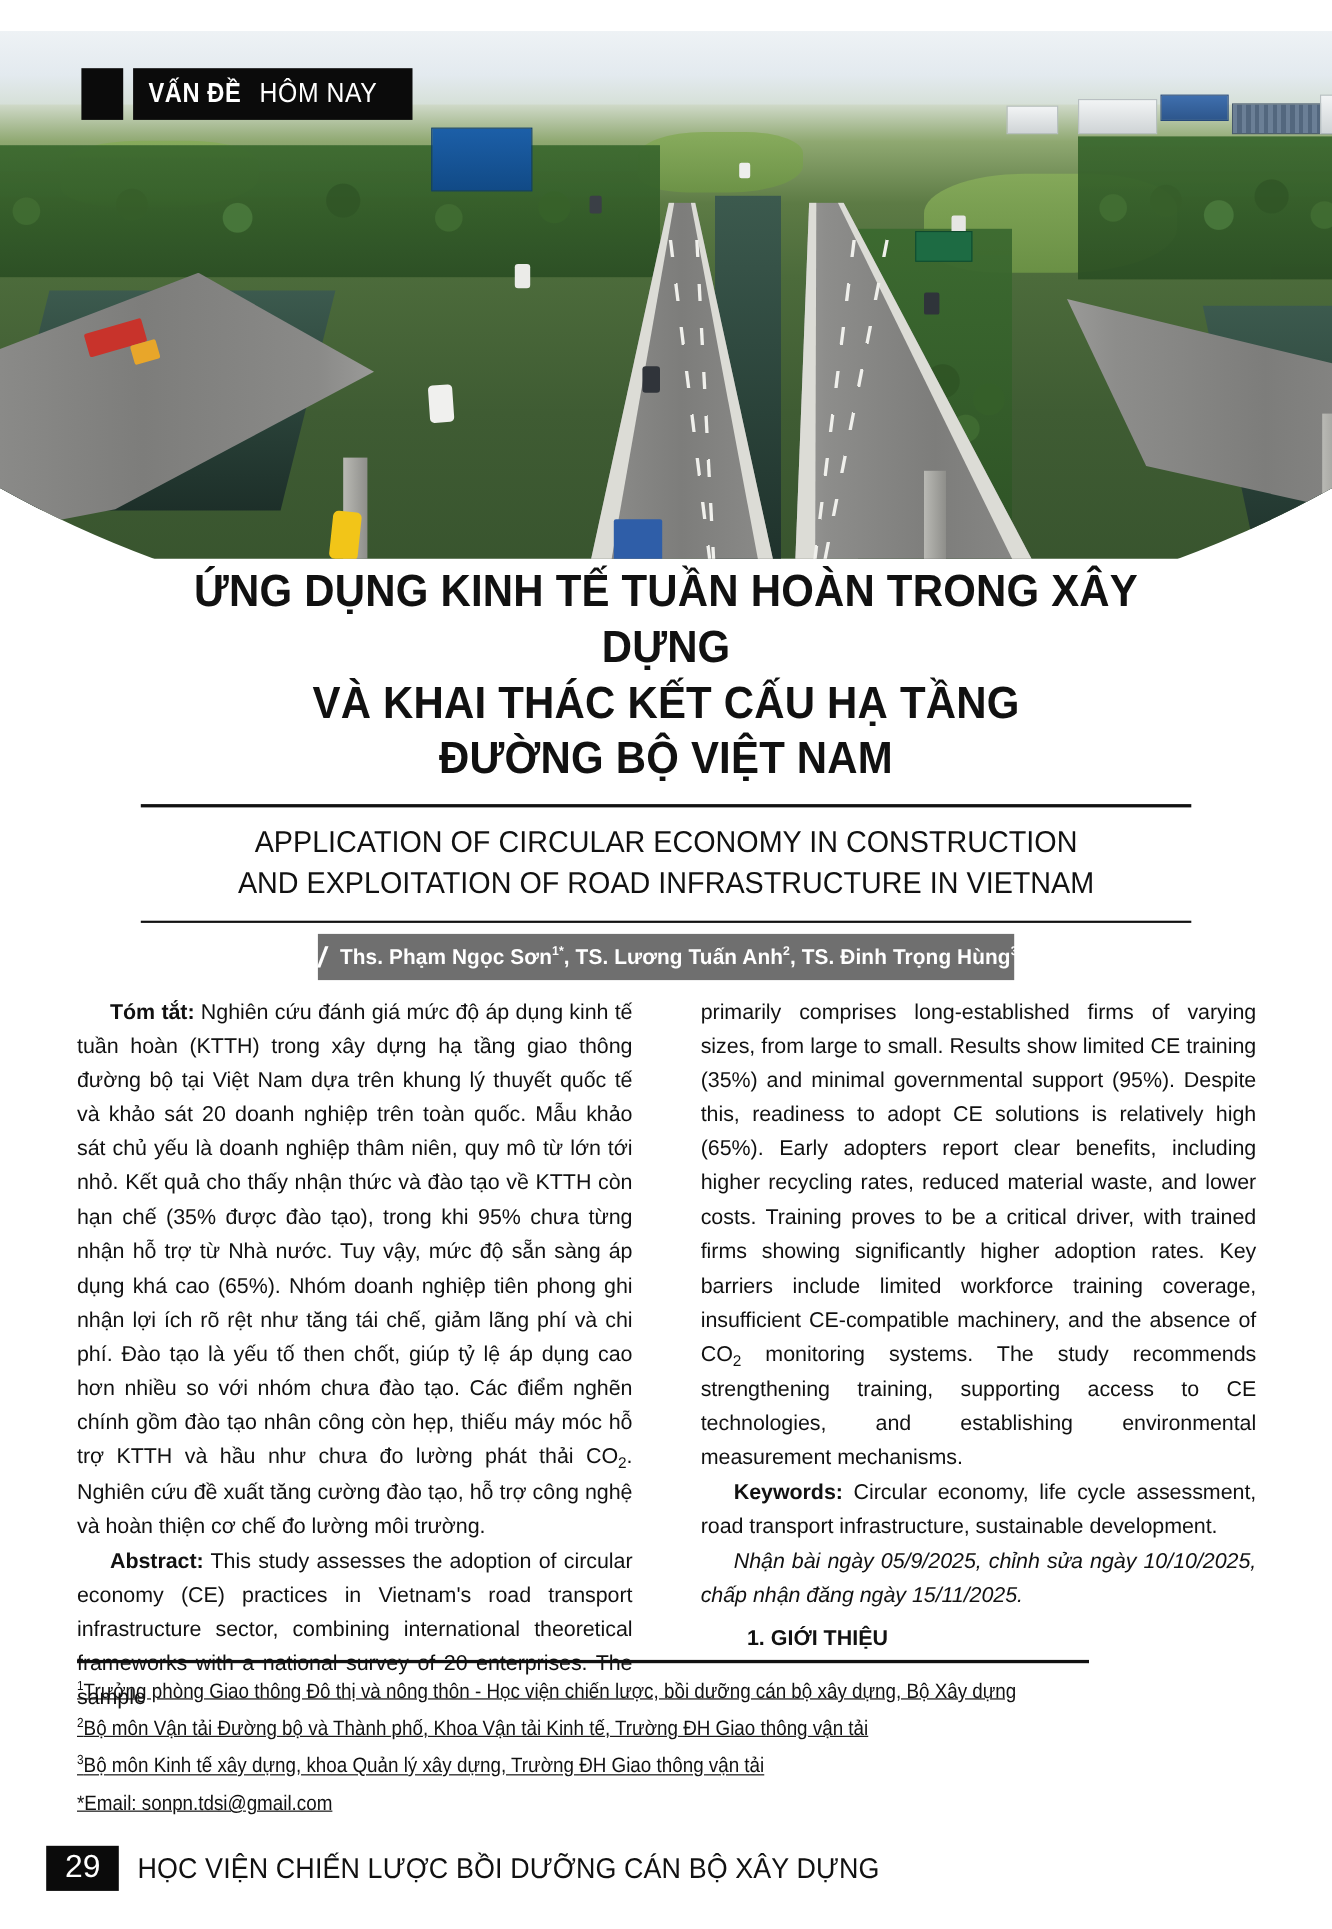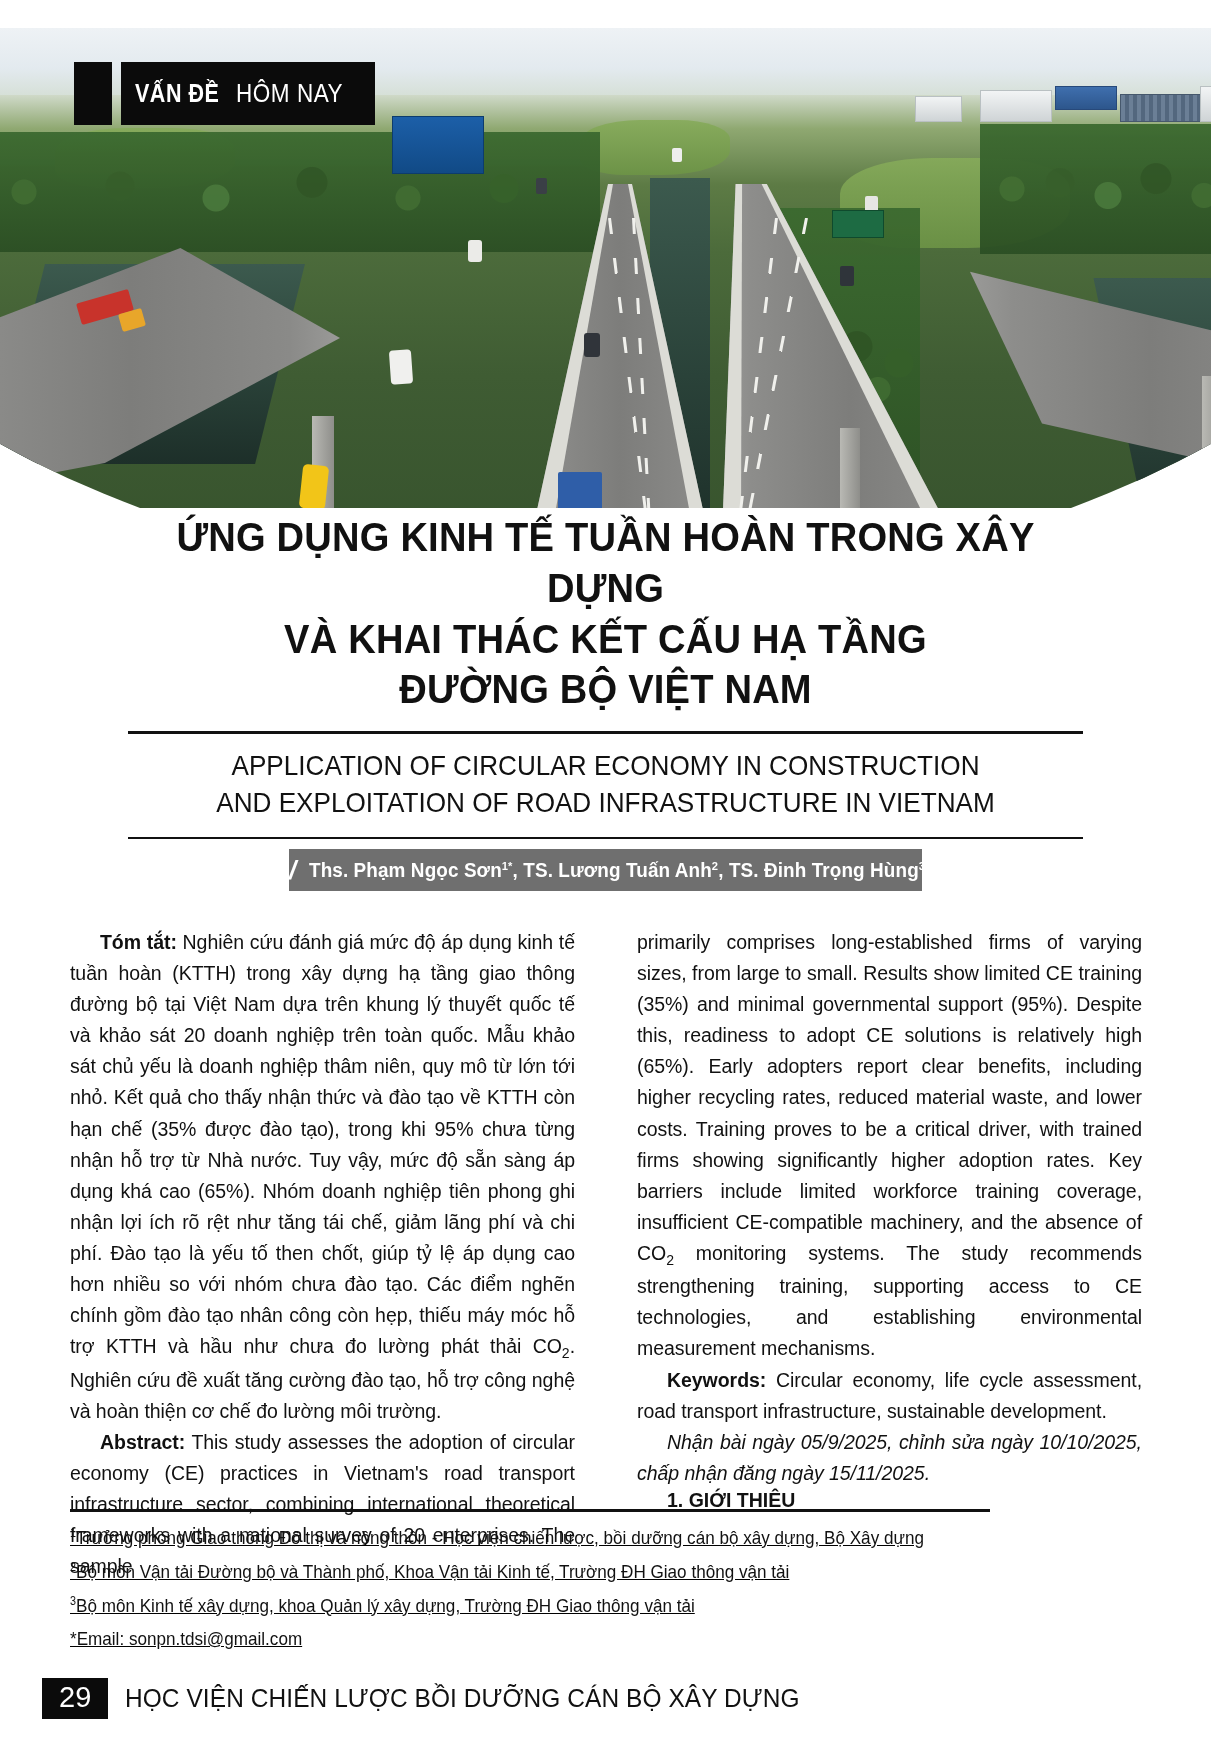--- a/index.html
+++ b/index.html
@@ -108,21 +108,21 @@
     position: absolute;
     background: #1d6b43;
     border: 1px solid #0f4a2d;
   }
 
   
   .badge {
     position: absolute;
     left: 74px;
     top: 62px;
-    height: 63px;
+    height: 47px;
     display: flex;
     align-items: stretch;
     z-index: 6;
   }
   .badge-blk {
     width: 38px;
     background: #0b0b0b;
   }
   .badge-gap { width: 9px; background: transparent; }
   .badge-main {
@@ -221,21 +221,21 @@
     transform: scaleX(.97);
     transform-origin: left center;
     white-space: nowrap;
   }
   .author-text sup { font-size: 11.5px; vertical-align: super; }
 
   
   .cols {
     position: absolute;
     left: 70px;
-    top: 927px;
+    top: 905px;
     width: 1072px;
     display: flex;
     gap: 62px;
   }
   .col { width: 505px; }
   p.body {
     margin: 0;
     font-size: 19.5px;
     line-height: 1.595;
     text-align: justify;
@@ -243,21 +243,21 @@
     letter-spacing: -.05px;
   }
   p.body + p.body { margin-top: 0; }
   .indent { text-indent: 30px; }
   .lead { font-weight: bold; }
   .ital { font-style: italic; }
   .sechead {
     font-size: 19.5px;
     font-weight: bold;
     text-indent: 30px;
-    margin: 0;
+    margin: 12px;
     color: #111;
   }
 
   
   .fn-rule {
     position: absolute;
     left: 70px;
     top: 1509px;
     width: 920px;
     height: 2.5px;

